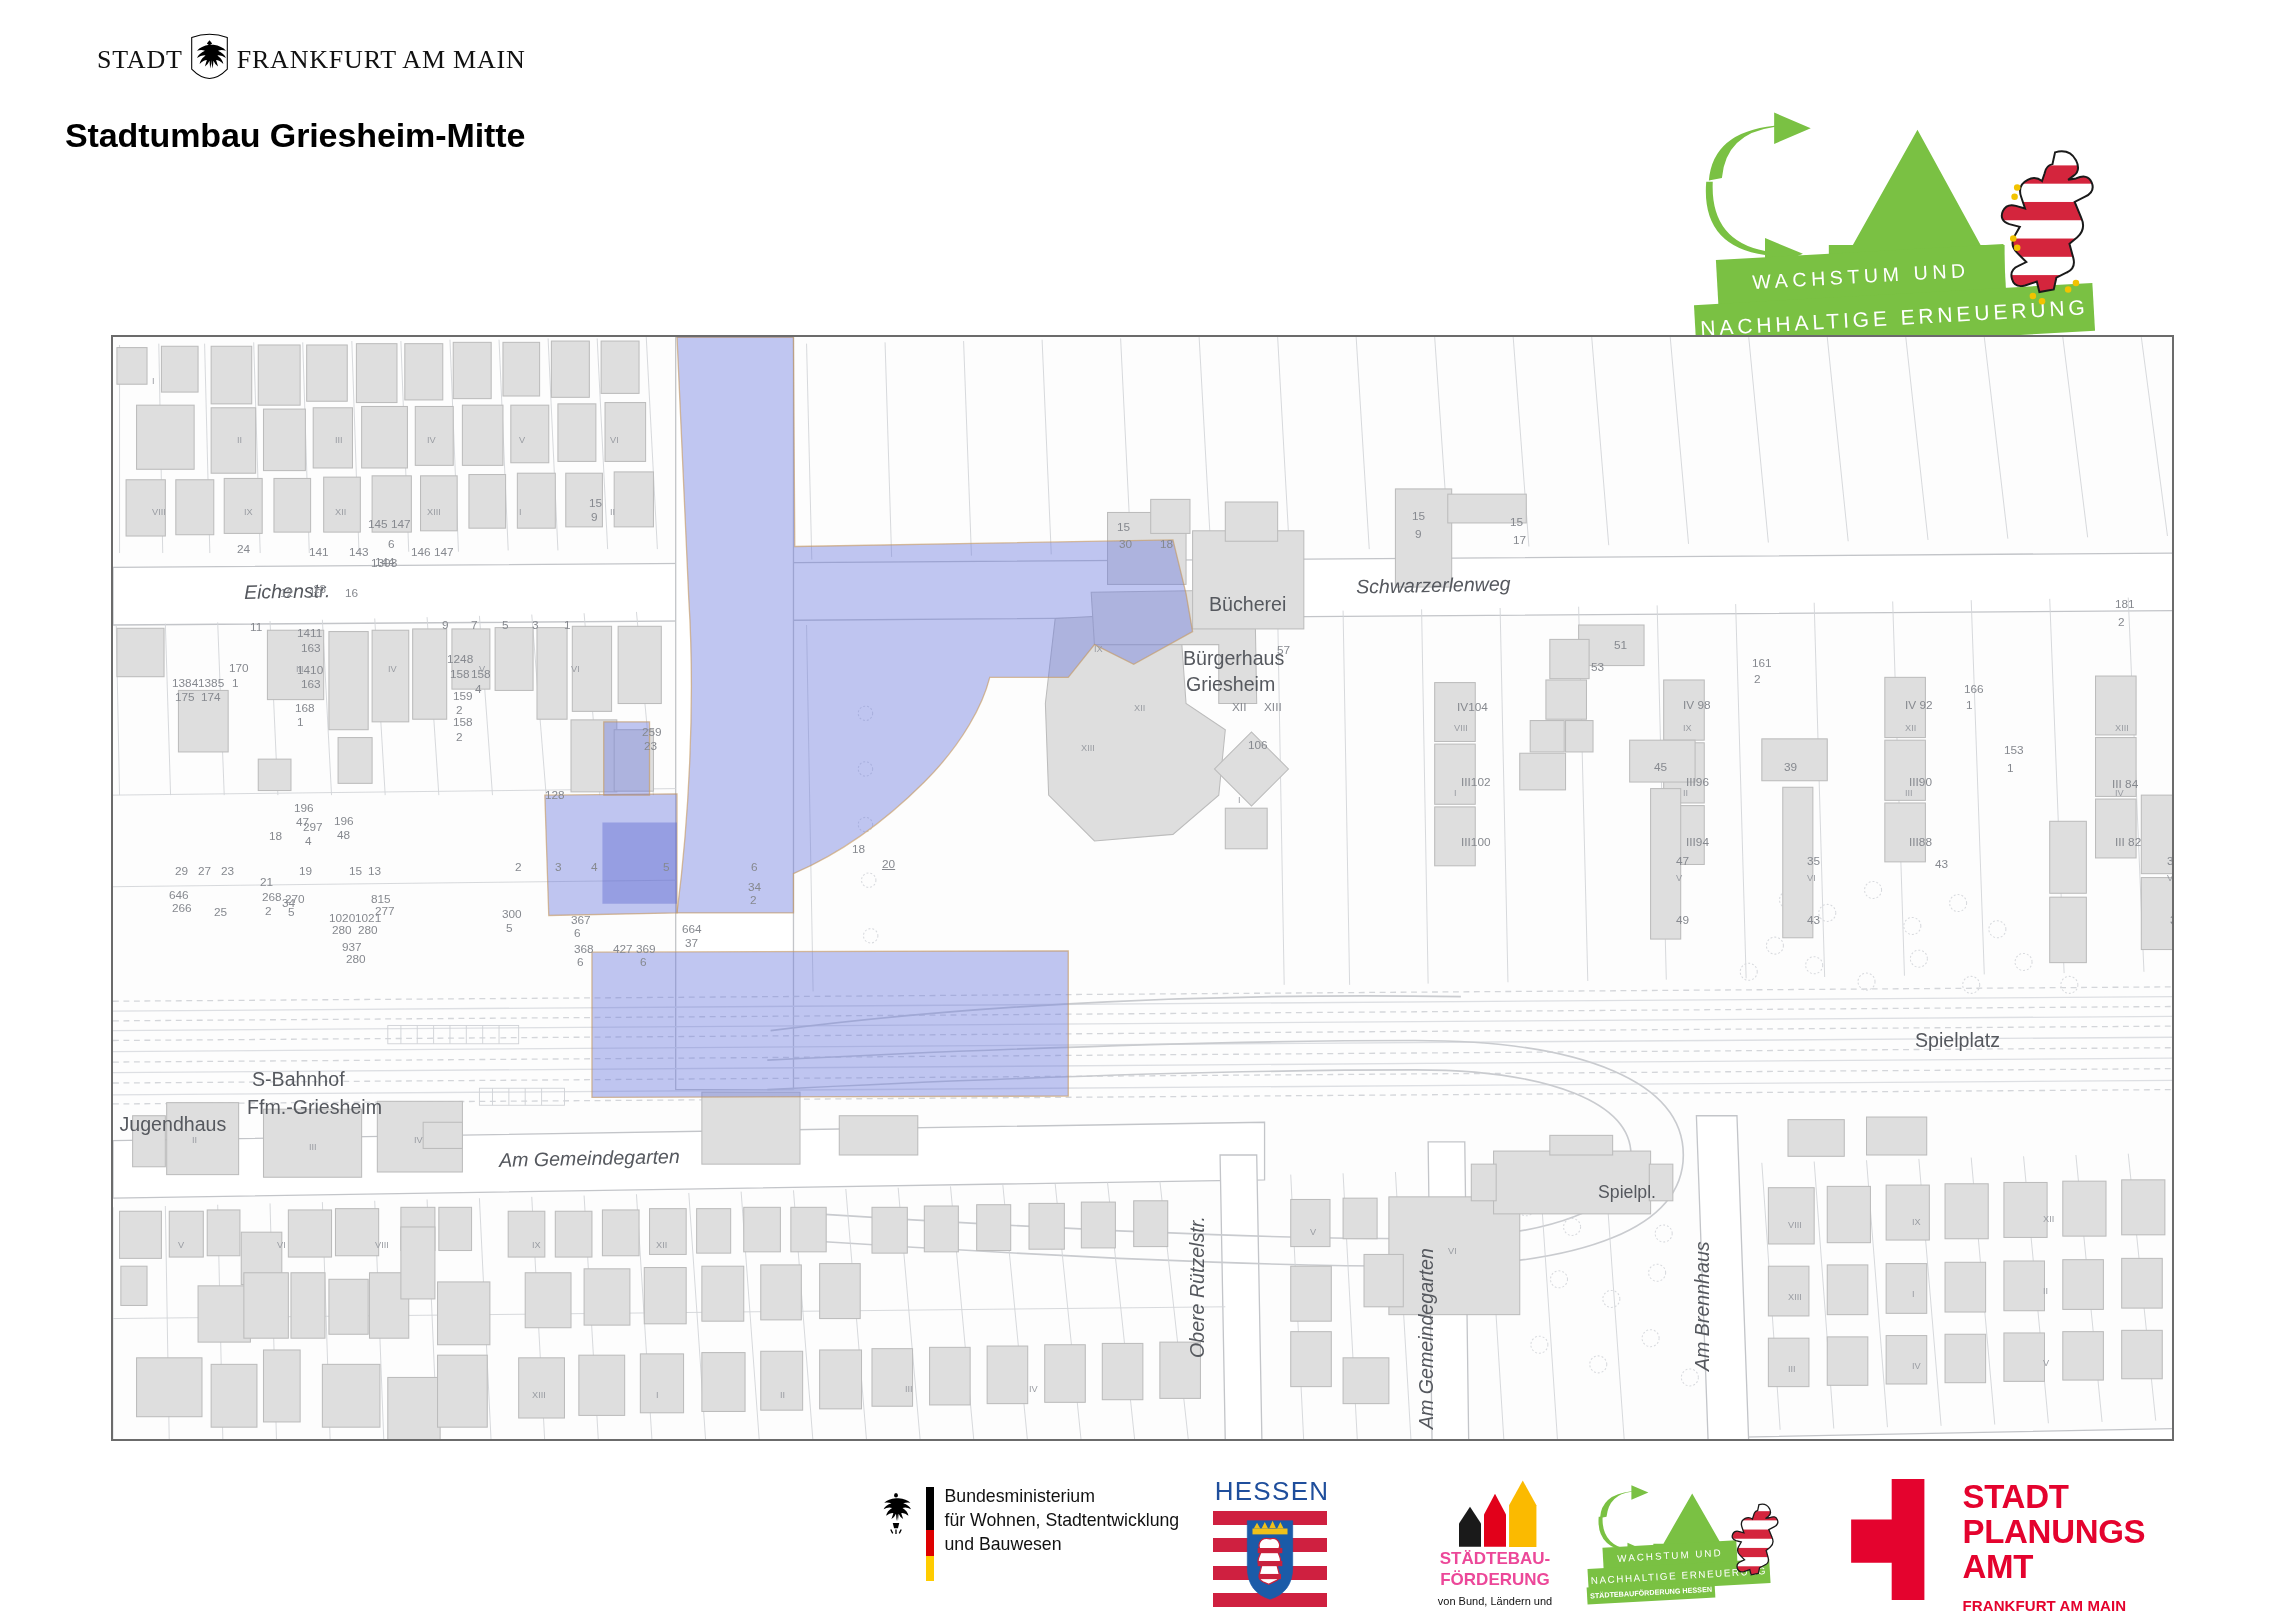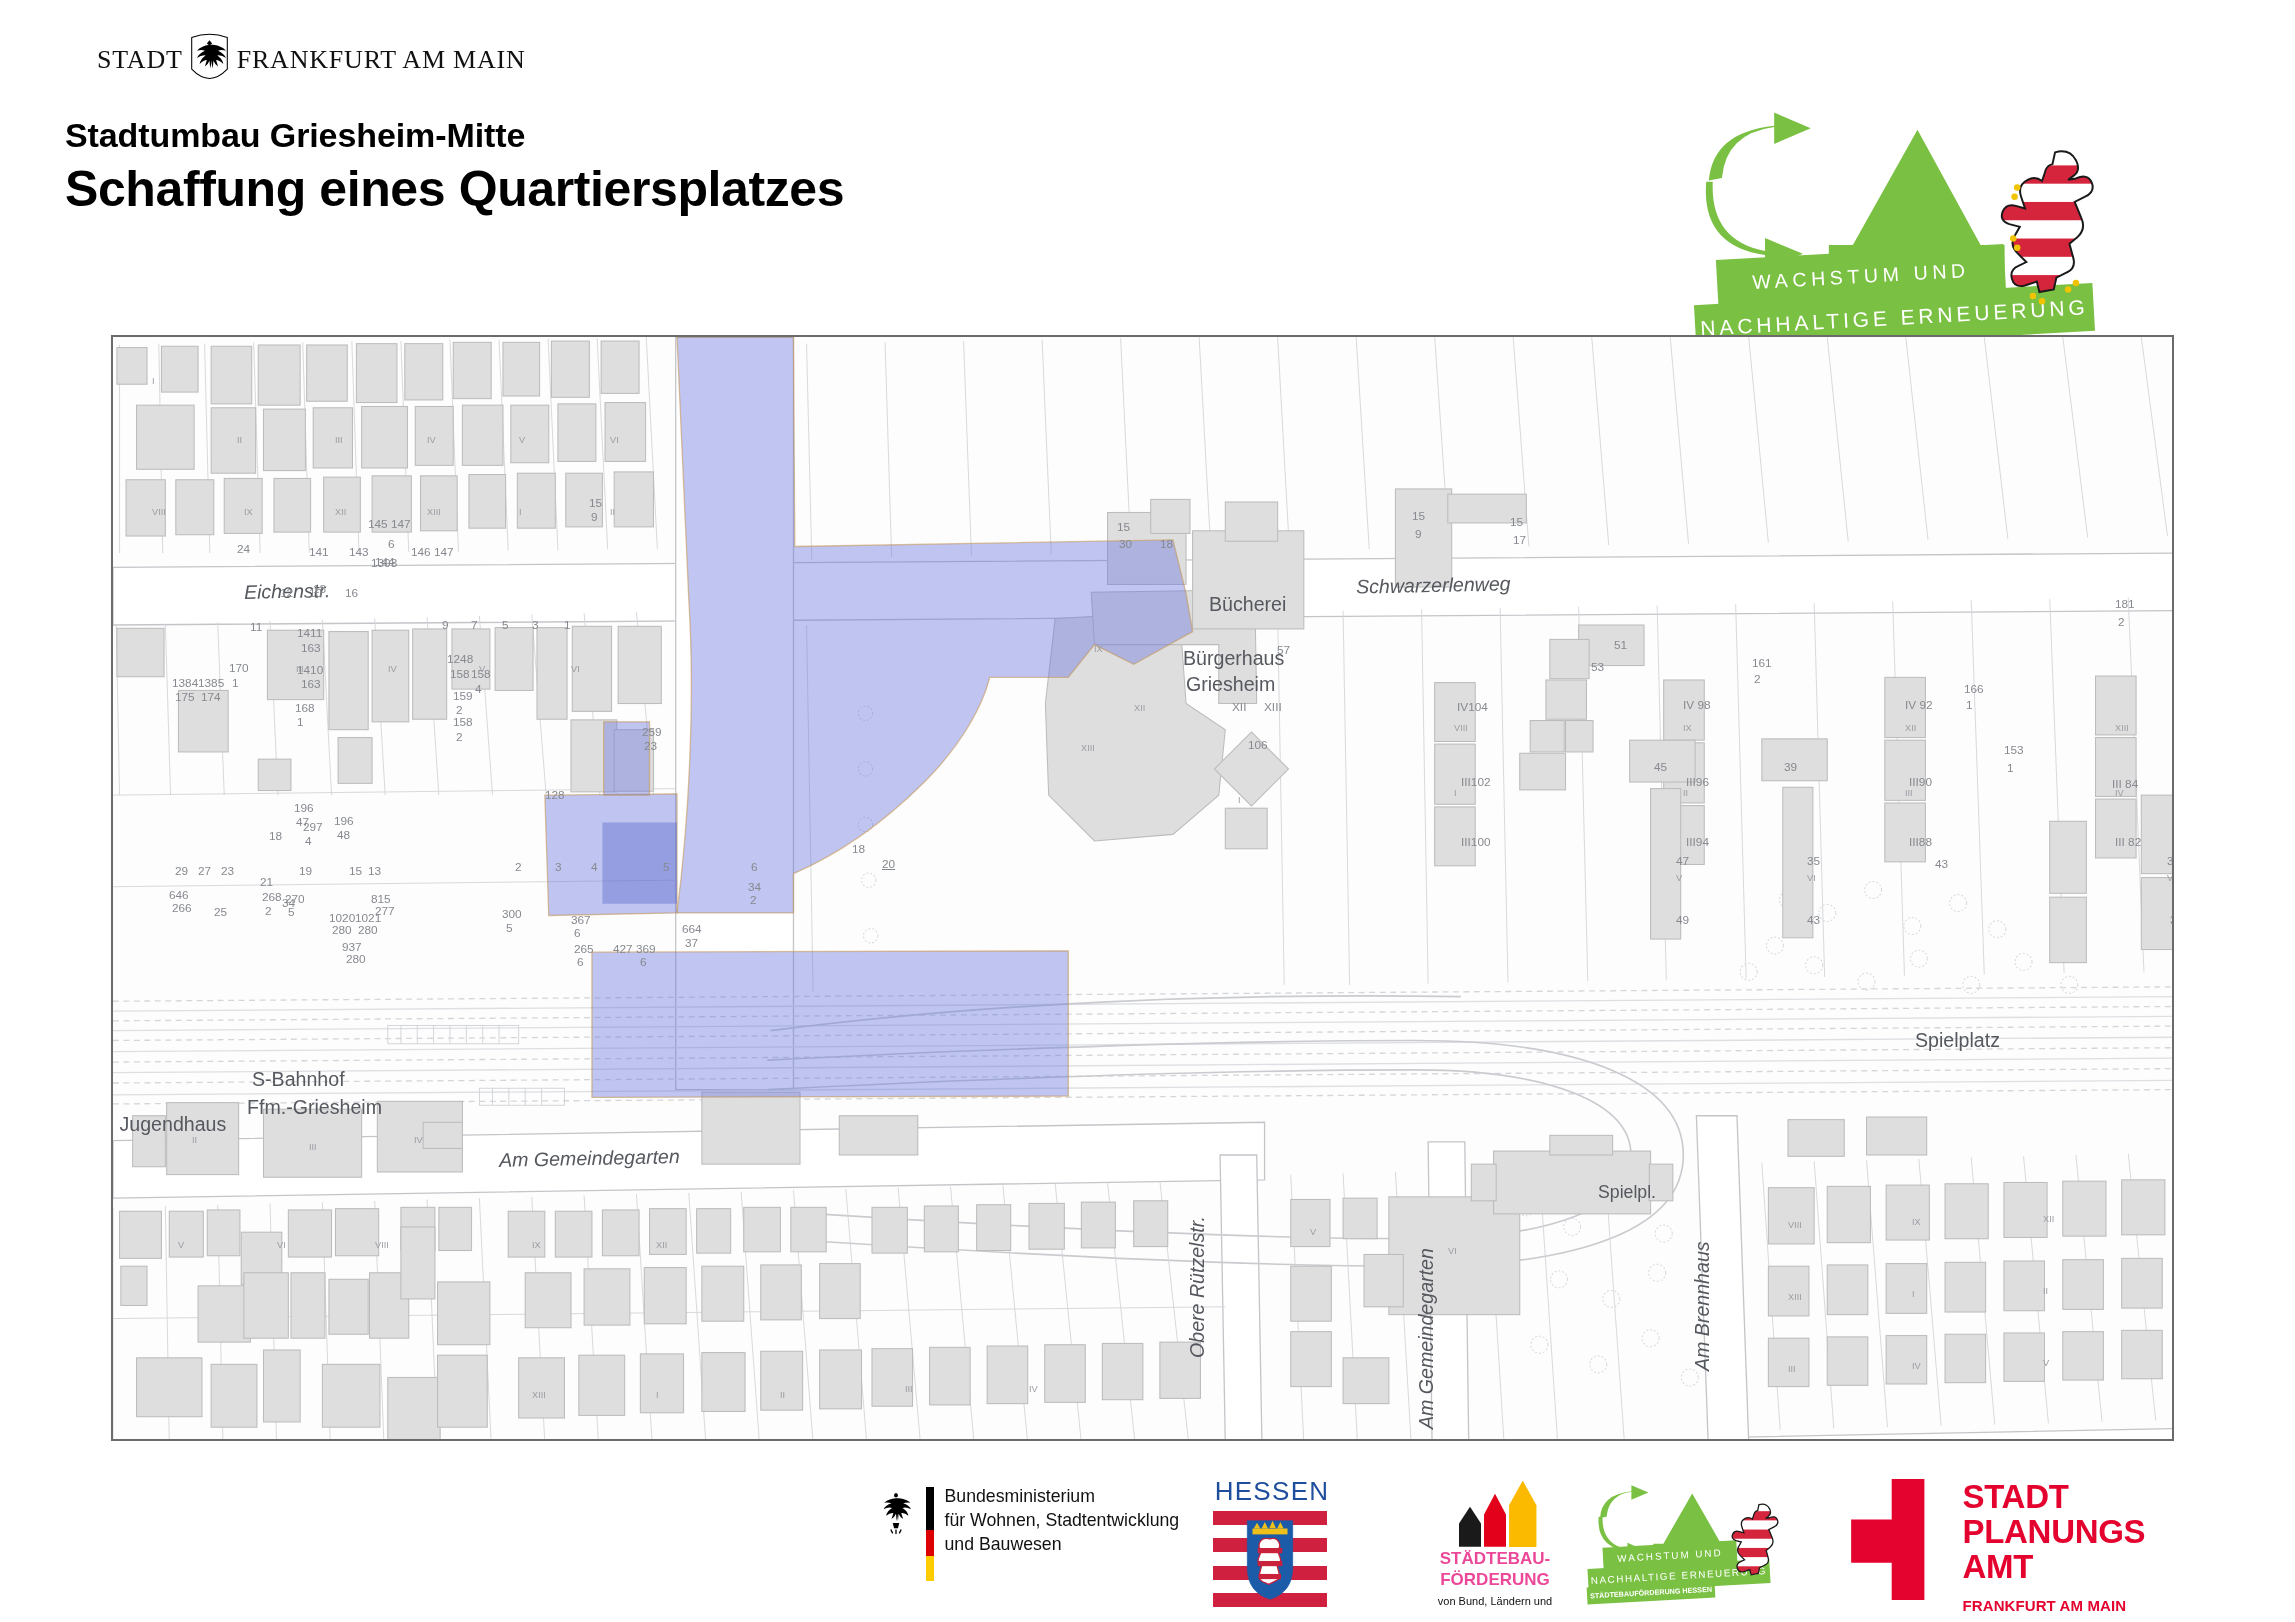--- a/index.html
+++ b/index.html
@@ -109,21 +109,20 @@
         <g fill="#000">
           <path d="M31 14 l4 5 -4 3 -4 -3z"></path>
           <path d="M31 21 q-13 2 -19 9 q7 -2 12 0 q-9 4 -12 11 q7 -5 13 -4 q-8 6 -9 13 q6 -6 11 -6 l-3 10 q5 -4 7 -9 l1 12 q2 -6 2 -13 q0 7 2 13 l1 -12 q2 5 7 9 l-3 -10 q5 0 11 6 q-1 -7 -9 -13 q6 -1 13 4 q-3 -7 -12 -11 q5 -2 12 0 q-6 -7 -19 -9z"></path>
         </g>
       </svg>
     </span>
     <span class="wordmark-r">FRANKFURT AM MAIN</span>
   </div>
 
   <div class="title-sub">Stadtumbau Griesheim-Mitte</div>
-  <div class="title-main">Schaffung eines Quartiersplatzes</div>
 
   <div class="wn-badge">
     <span class="arrowgrp">
       <svg viewBox="0 0 470 290" width="307" height="190">
         <path d="M24 92 Q30 24 104 14 L104 40 L160 16 L104 -8 L104 12 Q10 22 4 96 Z" fill="#7ac143" transform="translate(8,10)"></path>
         <path d="M12 100 Q8 190 92 206 L92 186 L150 210 L92 236 L92 212 Q-6 198 2 100 Z" fill="#7ac143" transform="translate(6,8)"></path>
         <path d="M118 200 L118 160 L150 160 L236 22 L320 160 L352 160 L352 200 Z" fill="#7ac143" transform="translate(60,0) scale(1.15,1.28)"></path>
       </svg>
     </span>
     <div class="bar1">
@@ -710,21 +709,21 @@
           <div class="map-label hnum" style="left: 233px; top: 615px;">280</div>
           <div class="map-label hnum" style="left: 402px; top: 523px;">2</div>
           <div class="map-label hnum" style="left: 442px; top: 523px;">3</div>
           <div class="map-label hnum" style="left: 478px; top: 523px;">4</div>
           <div class="map-label hnum" style="left: 550px; top: 523px;">5</div>
           <div class="map-label hnum" style="left: 638px; top: 523px;">6</div>
           <div class="map-label hnum" style="left: 389px; top: 570px;">300</div>
           <div class="map-label hnum" style="left: 393px; top: 584px;">5</div>
           <div class="map-label hnum" style="left: 458px; top: 576px;">367</div>
           <div class="map-label hnum" style="left: 461px; top: 589px;">6</div>
-          <div class="map-label hnum" style="left: 461px; top: 605px;">265</div>
+          <div class="map-label hnum" style="left: 461px; top: 605px;">368</div>
           <div class="map-label hnum" style="left: 464px; top: 618px;">6</div>
           <div class="map-label hnum" style="left: 523px; top: 605px;">369</div>
           <div class="map-label hnum" style="left: 527px; top: 618px;">6</div>
           <div class="map-label hnum" style="left: 500px; top: 605px;">427</div>
           <div class="map-label hnum" style="left: 569px; top: 585px;">664</div>
           <div class="map-label hnum" style="left: 572px; top: 599px;">37</div>
           <div class="map-label hnum" style="left: 739px; top: 505px;">18</div>
           <div class="map-label hnum" style="left: 769px; top: 520px; text-decoration: underline;">20</div>
           <div class="map-label hnum" style="left: 635px; top: 543px;">34</div>
           <div class="map-label hnum" style="left: 637px; top: 556px;">2</div>

